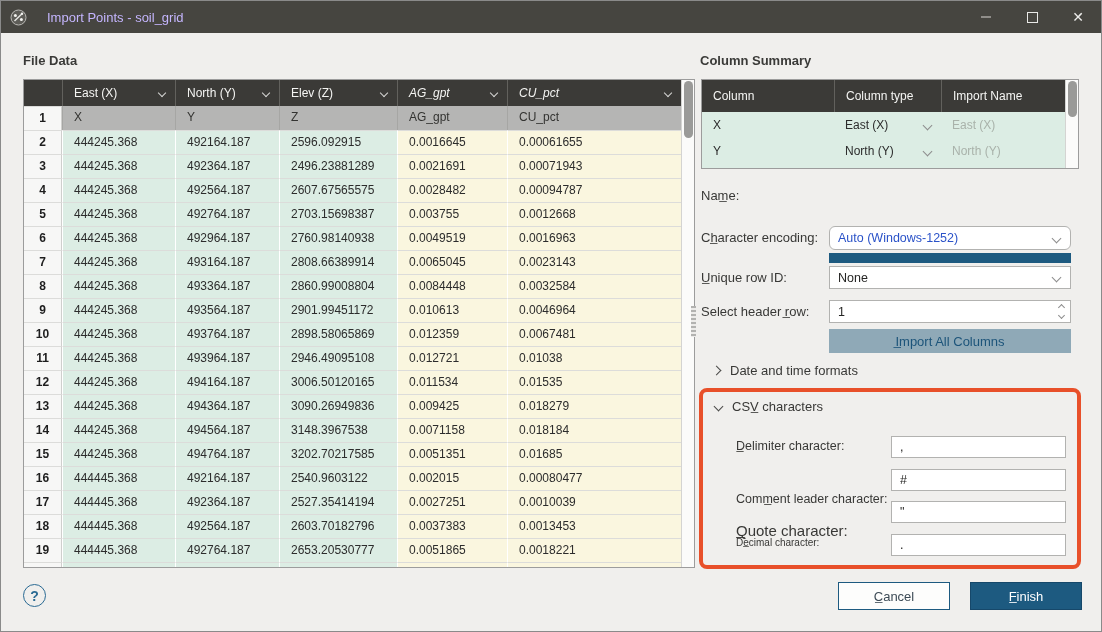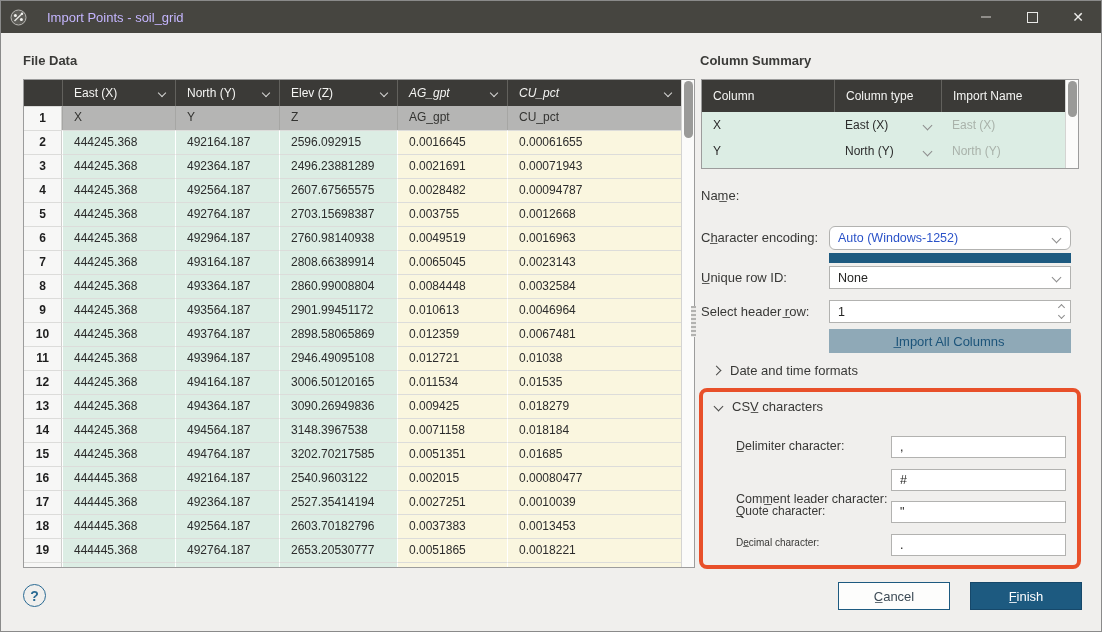--- a/index.html
+++ b/index.html
@@ -393,21 +393,21 @@
       <span class="chev dark"></span>
       <span>CSV̲ characters</span>
     </div>
 
     <div class="flabel" style="left:735px; top:406px; font-size:12.5px;">D̲elimiter character:</div>
     <input class="field" style="left: 890px; top: 403px; width: 175px; height: 22px;" value=",">
 
     <div class="flabel" style="left:735px; top:439px; font-size:12.5px;margin-top:20px;">Comm̲ent leader character:</div>
     <input class="field" style="left: 890px; top: 436px; width: 175px; height: 22px;" value="#">
 
-    <div class="flabel" style="left:735px; top:471px; font-size:12px;">Q̲uote character:</div>
+    <div class="flabel" style="left:735px; top:489px; font-size:15px;">Q̲uote character:</div>
     <input class="field" style="left: 890px; top: 468px; width: 175px; height: 22px;" value="&quot;">
 
     <div class="flabel" style="left:735px; top:504px; font-size:10px;">De̲cimal character:</div>
     <input class="field" style="left: 890px; top: 501px; width: 175px; height: 22px;" value=".">
 
     <div class="orange-box"></div>
 
     <button class="help-btn">?</button>
     <button class="btn btn-finish" style="left:969px; top:549px;">F̲inish</button>
     <button class="btn btn-cancel" style="left:837px; top:549px;">C̲ancel</button>

